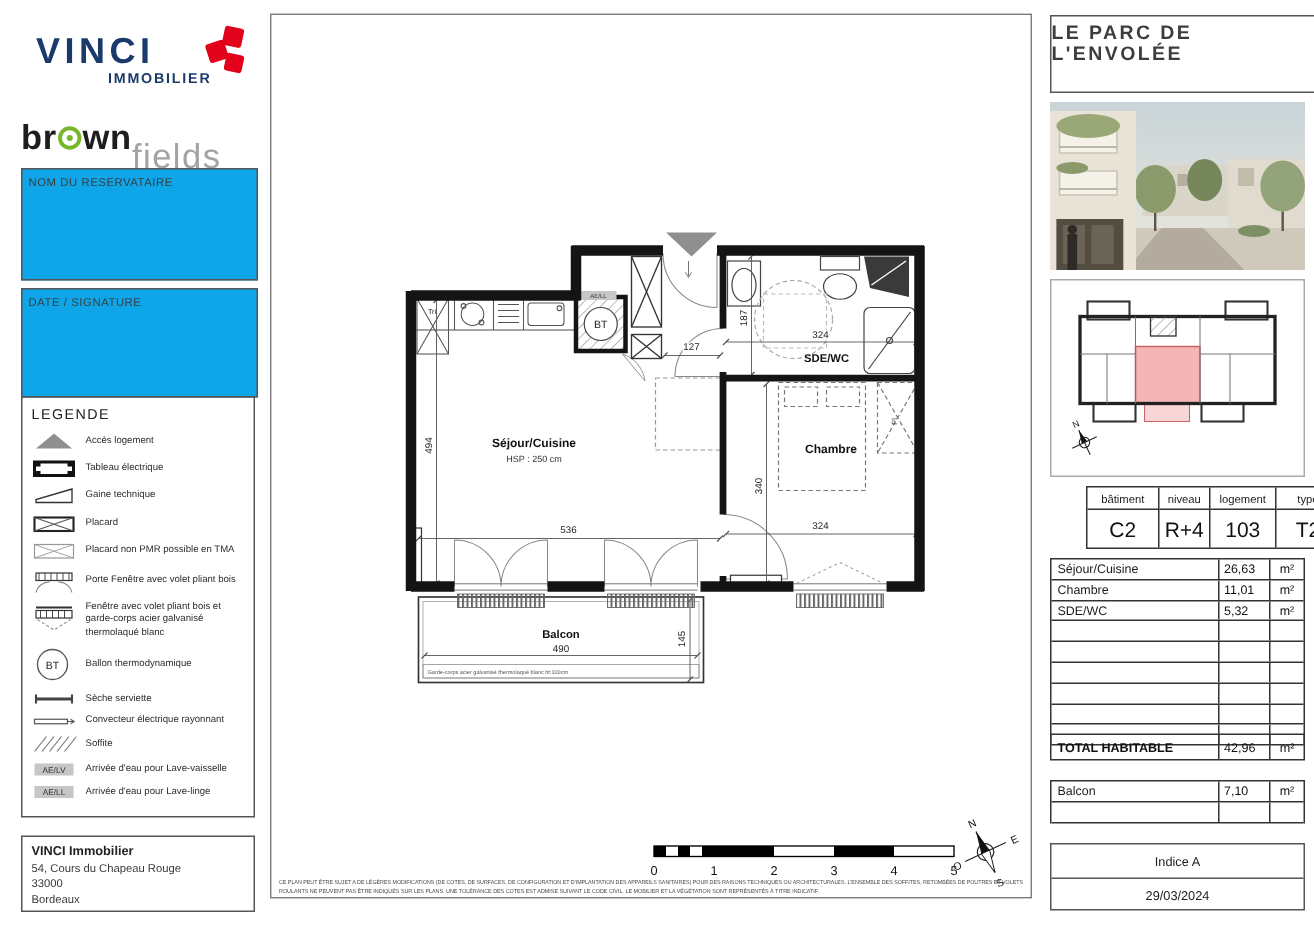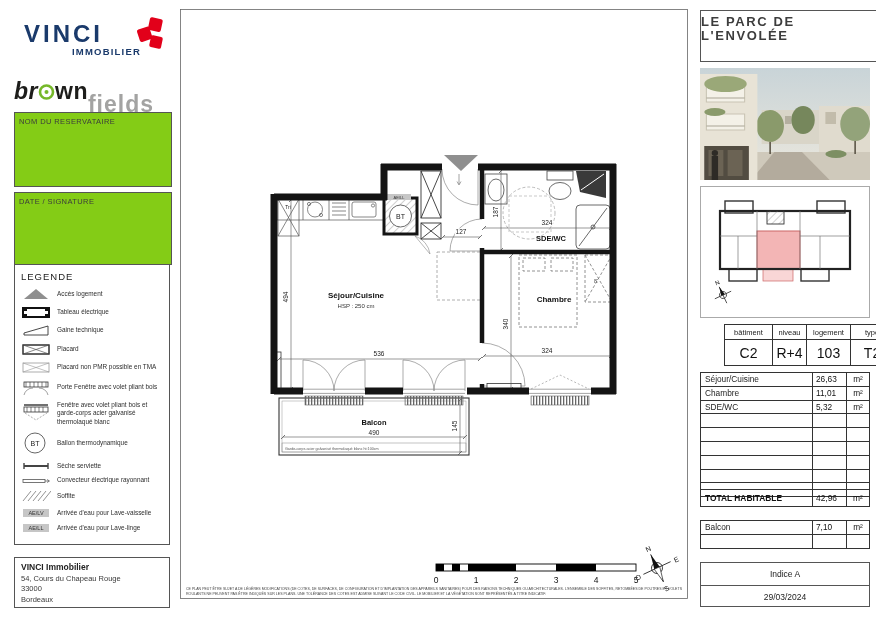--- a/index.html
+++ b/index.html
@@ -1,24 +1,24 @@
 <!DOCTYPE html>
 <html><head>
 <meta charset="utf-8">
 <style>
   html,body{margin:0;padding:0;background:#fff;}
   body{width:876px;height:620px;position:relative;font-family:"Liberation Sans",sans-serif;color:#111;overflow:hidden;}
   .abs{position:absolute;}
   
   .vinci{left:22px;top:12px;width:150px;height:52px;}
   .brown{left:14px;top:76px;width:162px;height:30px;display:flex;align-items:center;}
-  .brown .b1{font-size:23px;font-weight:700;color:#1d1d1b;letter-spacing:.5px;font-style:italic;}
+  .brown .b1{font-size:23px;font-weight:700;color:#1d1d1b;letter-spacing:.5px;}
   .brown .b3{font-size:23px;font-weight:700;color:#1d1d1b;letter-spacing:.5px;}
-  .brown .b4{font-size:23px;font-weight:700;color:#a3a3a2;letter-spacing:1px;margin-top:26px;}
-  .fieldbox{border:1px solid #555;left:14px;width:156px;background:#84cc16;}
+  .brown .b4{font-size:23px;font-weight:400;color:#a3a3a2;letter-spacing:1px;margin-top:26px;}
+  .fieldbox{border:1px solid #555;left:14px;width:156px;background:#0ea5e9;}
   .fieldbox .lbl{font-size:7.5px;color:#3c3c3c;padding:4px 0 0 4px;letter-spacing:.4px;}
   .legendbox{border:1px solid #555;left:14px;top:264px;width:156px;height:281px;padding:6px 4px 0 6px;box-sizing:border-box;}
   .legendbox h3{margin:0 0 6px 0;font-size:9.5px;font-weight:400;letter-spacing:1px;color:#222;}
   .lrow{display:flex;align-items:center;margin-bottom:5.5px;}
   .lrow .ic{width:36px;flex:0 0 36px;display:flex;justify-content:flex-start;}
   .lrow .lt{font-size:6.4px;color:#2e2e2e;line-height:1.3;}
   .footerbox{border:1px solid #555;left:14px;top:557px;width:156px;height:51px;padding:4px 0 0 6px;box-sizing:border-box;}
   .footerbox .fname{font-size:8.5px;font-weight:700;color:#222;}
   .footerbox .fline{font-size:7.5px;color:#3a3a3a;margin-top:1.5px;}
   

